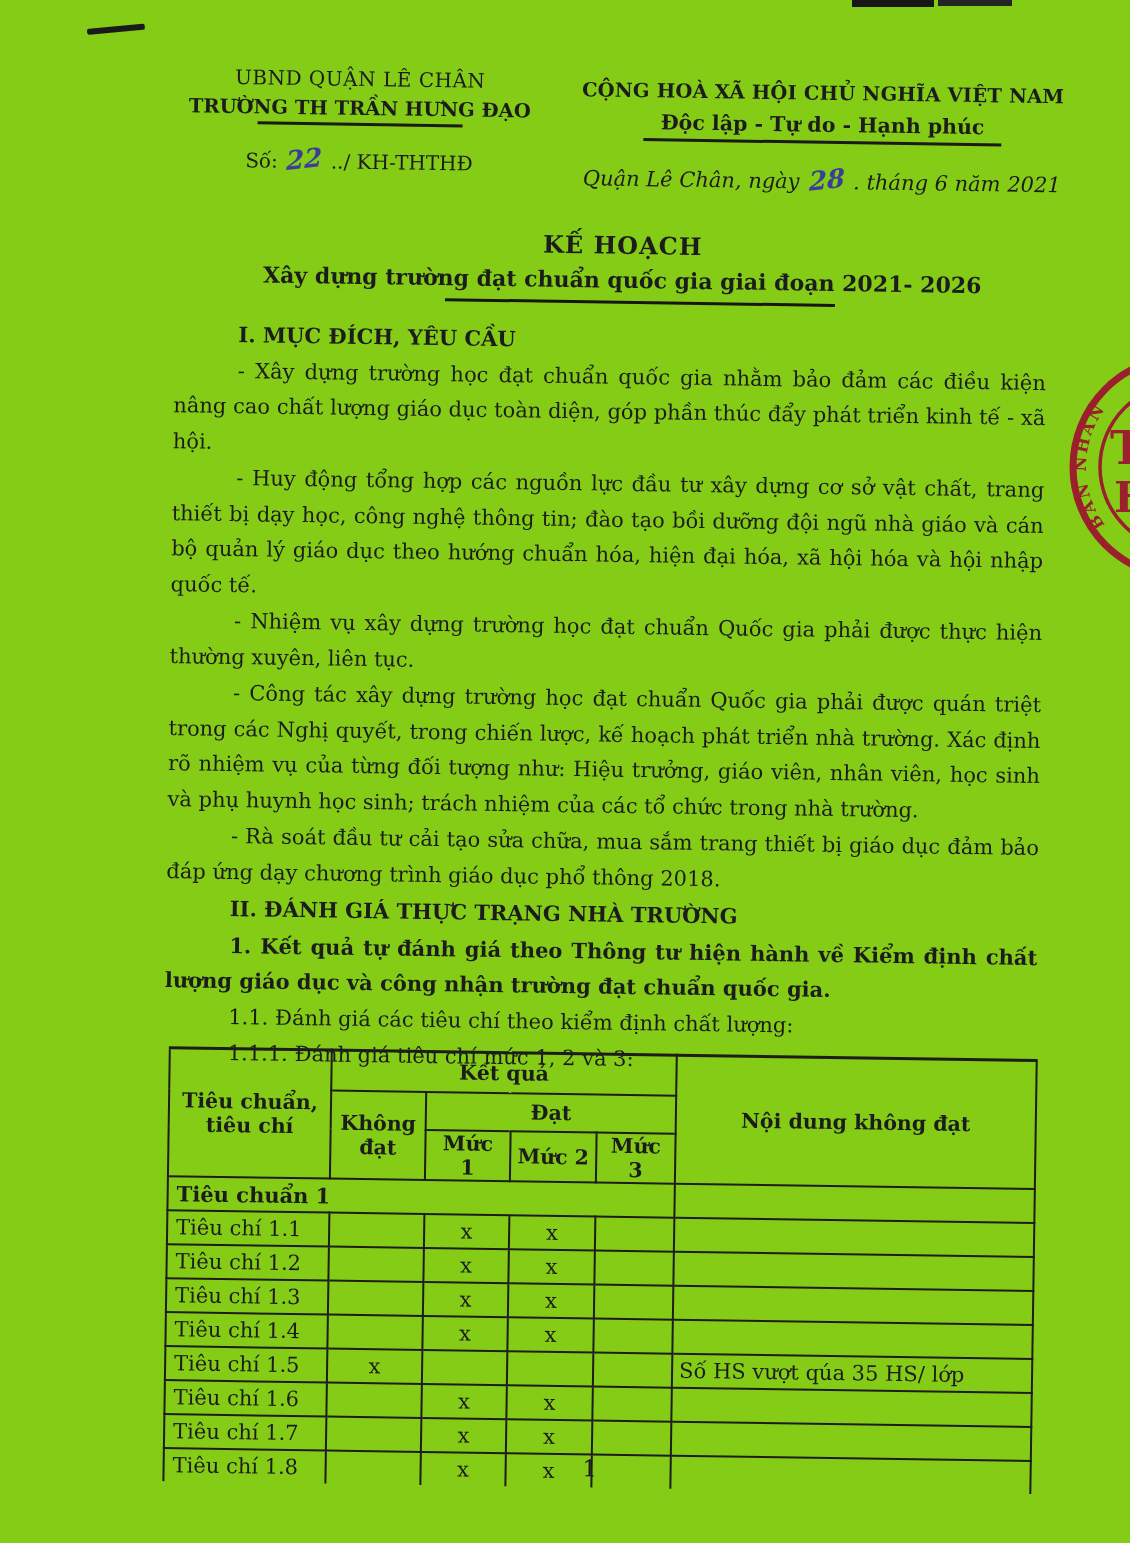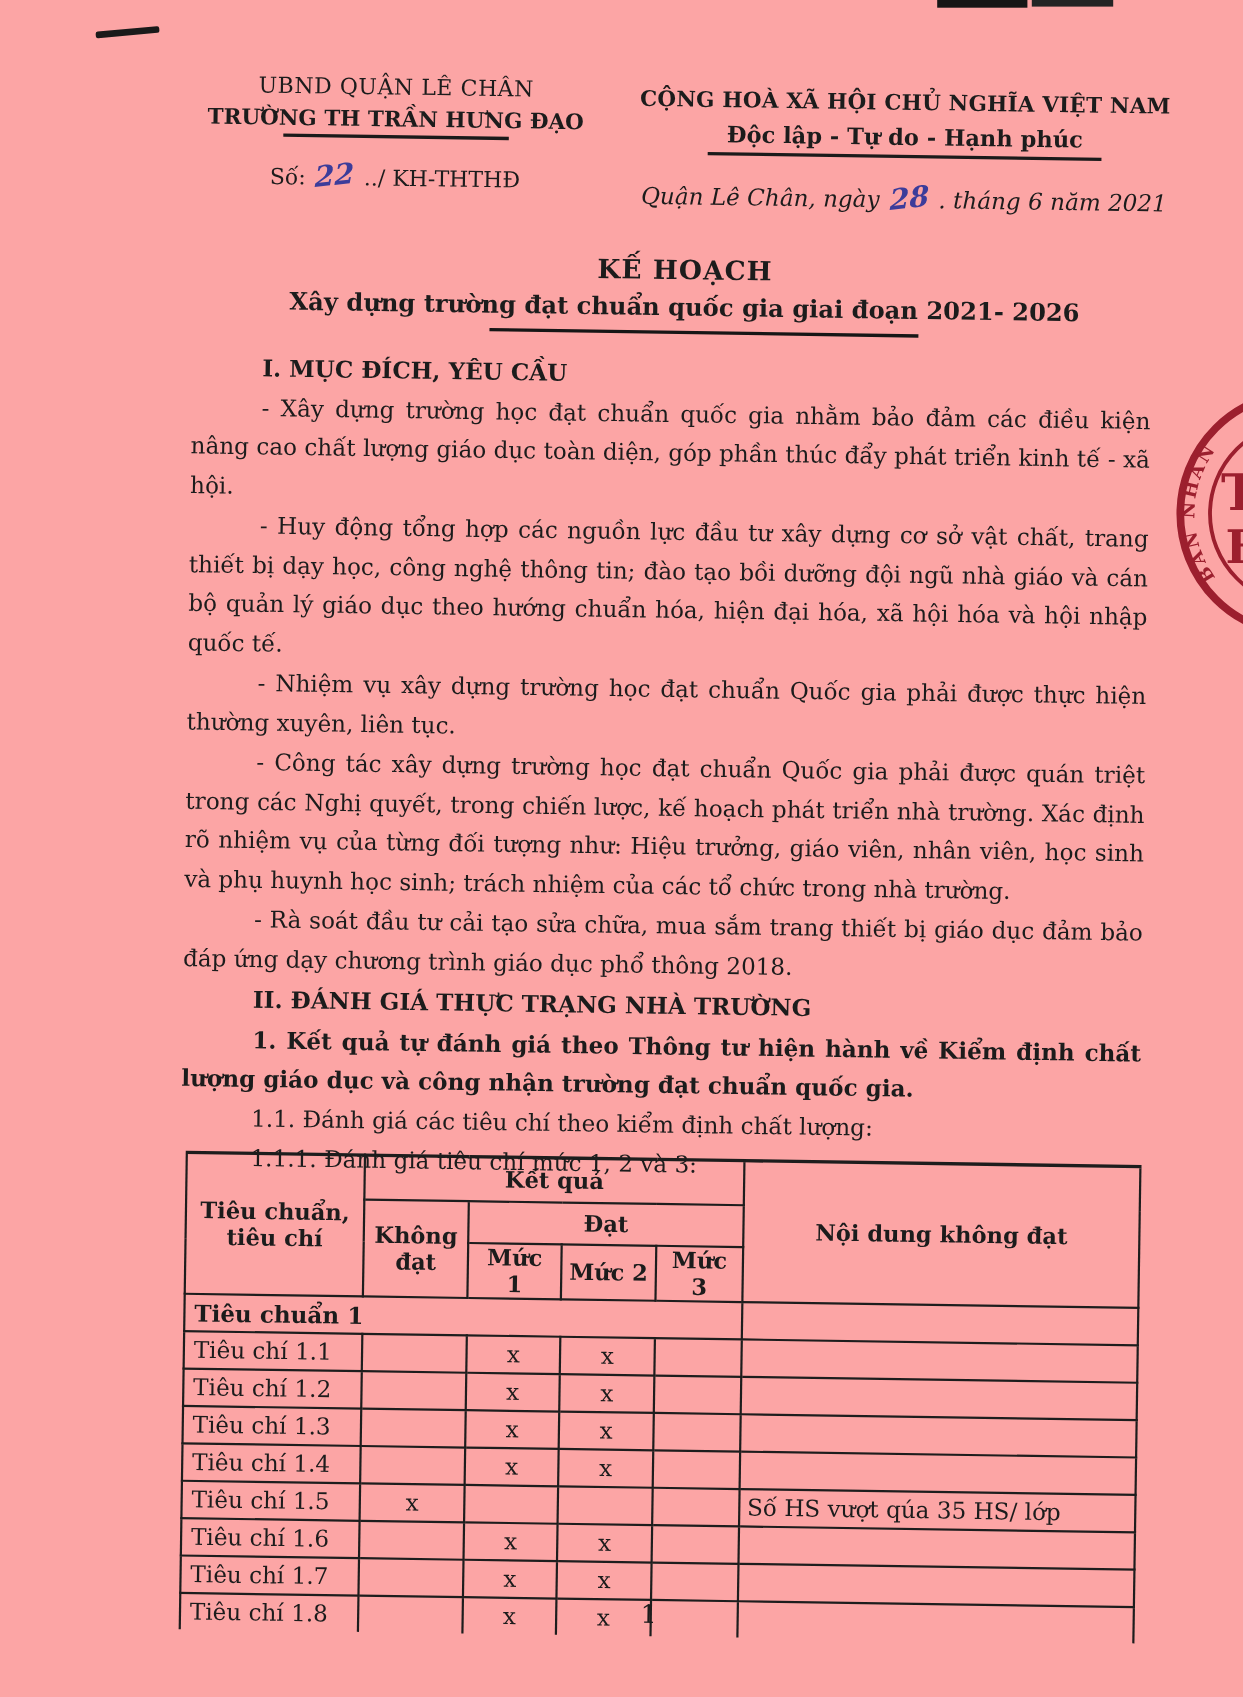--- a/index.html
+++ b/index.html
@@ -1,18 +1,18 @@
 <!DOCTYPE html>
 <html><head>
 <meta charset="utf-8">
 <style>
   html,body { margin:0; padding:0; background:#e8e8e8; }
   .page {
     position:relative; width:1130px; height:1543px; margin:0 auto;
-    background:#fca5a5; overflow:hidden;
+    background:#84cc16; overflow:hidden;
     font-family:"DejaVu Serif","Liberation Serif",serif; color:#1c1c1c;
   }
   .rot { position:absolute; inset:0; transform:rotate(0.85deg); transform-origin:565px 770px; }
   .abs { position:absolute; }
 
   
   .artifact-bar1 { position:absolute; left:852px; top:0; width:82px; height:7px; background:#161616; }
   .artifact-bar2 { position:absolute; left:938px; top:0; width:74px; height:6px; background:#242424; }
   .pen-dash { position:absolute; left:76px; top:33px; width:58px; height:6px; background:#1a1a1a; transform:rotate(-6deg); border-radius:2px; }
 

